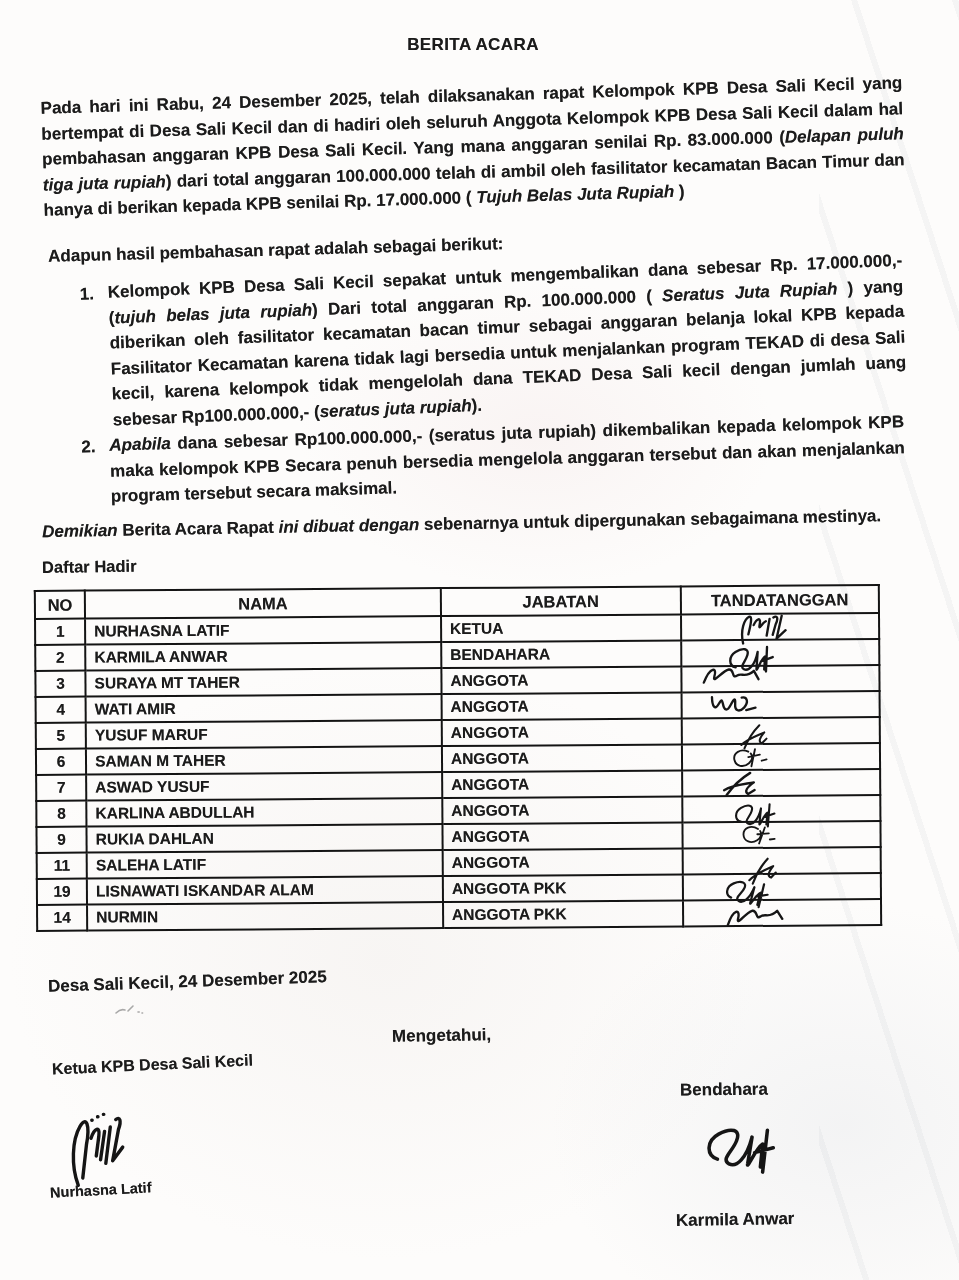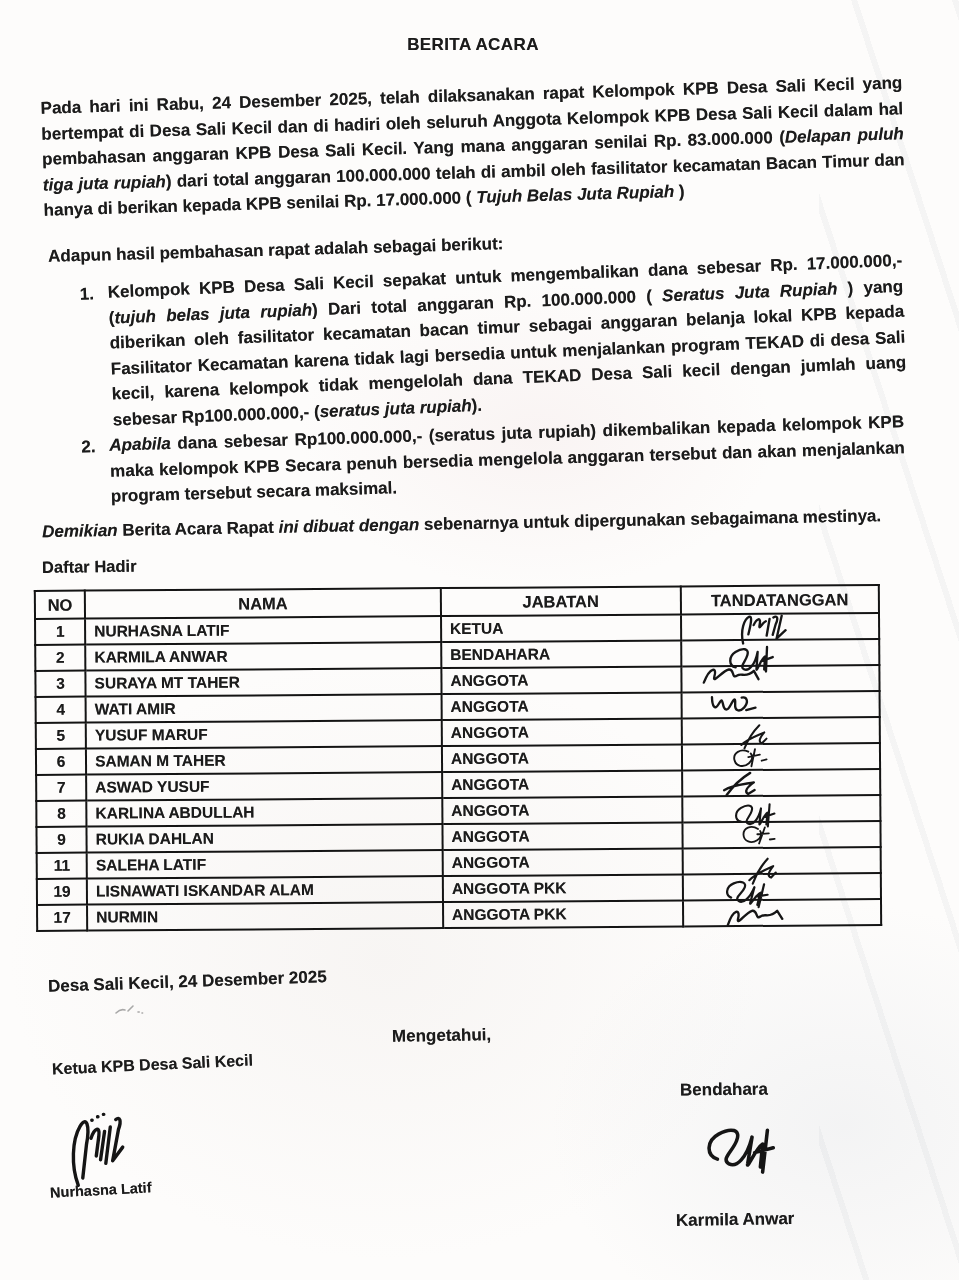--- a/index.html
+++ b/index.html
@@ -258,21 +258,21 @@
       <td class="c-nama">LISNAWATI ISKANDAR ALAM</td>
       <td class="c-jab">ANGGOTA PKK</td>
       <td class="c-sig">
         <svg class="sig" viewBox="0 0 110 50">
                 <use href="#sig-b"></use>
               </svg>
       </td>
     </tr>
 
     <tr>
-      <td class="c-no">17</td>
+      <td class="c-no">14</td>
       <td class="c-nama">NURMIN</td>
       <td class="c-jab">ANGGOTA PKK</td>
       <td class="c-sig">
         <svg class="sig" viewBox="0 0 110 50">
                 <use href="#sig-c"></use>
               </svg>
       </td>
     </tr>
   </tbody>
     </table>

